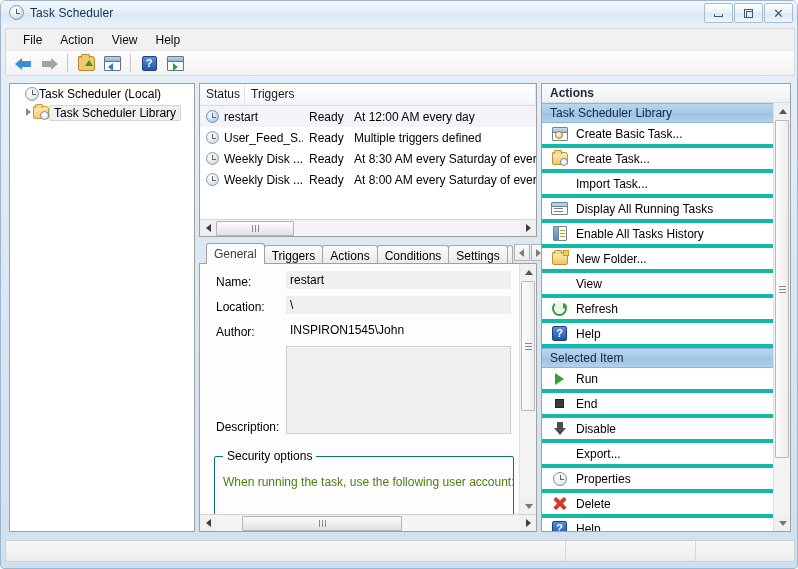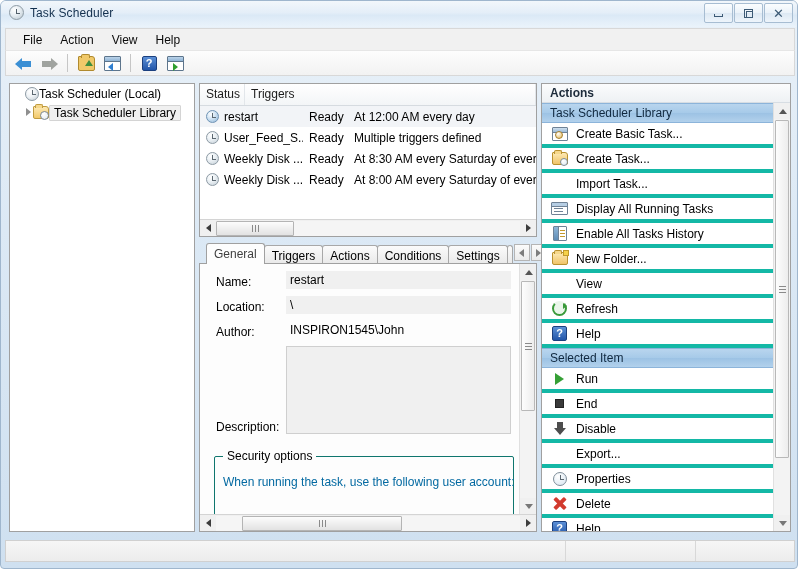--- a/index.html
+++ b/index.html
@@ -180,21 +180,21 @@
   .form-area { position:absolute; left:0; top:0; right:17px; bottom:17px; overflow:hidden; }
   .frow { display:flex; align-items:flex-end; margin:7px 0 0 16px; }
   .flabel { width:70px; flex:0 0 70px; font-size:12px; color:#000; padding-top:2px; }
   .fvalue { font-size:12px; color:#000; background:#f0f0f0; border:none; padding:2px 4px;
     width: 225px; min-height:17px; }
   .fvalue.plain { background: transparent; }
   .fbox { width:225px; height:88px; background:#f0f0f0; border:1px solid #cfcfcf; }
   .groupbox { position:absolute; left:14px; top:192px; width:300px; height:60px;
     border:1px solid #0f766e; border-radius:2px; }
   .group-title { position:absolute; left:8px; top:-8px; background:#fdfdfd; padding:0 4px; font-size:12px; color:#000; }
-  .group-text { position:absolute; left:8px; top:18px; font-size:12px; color:#0369a1; white-space:nowrap; }
+  .group-text { position:absolute; left:8px; top:18px; font-size:12px; color:#4d7c0f; white-space:nowrap; }
 
   .vscroll { position:absolute; right:0; top:0; width:17px; bottom:17px;
     background:#f3f3f3; border-left:1px solid #e0e0e0; }
   .vs-arrow { width:17px; height:16px; display:flex; align-items:center; justify-content:center; background:#f0f0f0; }
   .vs-arrow .tri-u { width:0;height:0;border-left:4px solid transparent;border-right:4px solid transparent;border-bottom:5px solid #555; }
   .vs-arrow .tri-d { width:0;height:0;border-left:4px solid transparent;border-right:4px solid transparent;border-top:5px solid #777; }
   .vs-thumb { position:absolute; left:1px; width:14px;
     background:linear-gradient(to right,#fdfdfd,#ededed); border:1px solid #b8b8b8; border-radius:1px;
     display:flex; align-items:center; justify-content:center; }
   .vgrip { width:7px; height:7px; background:

